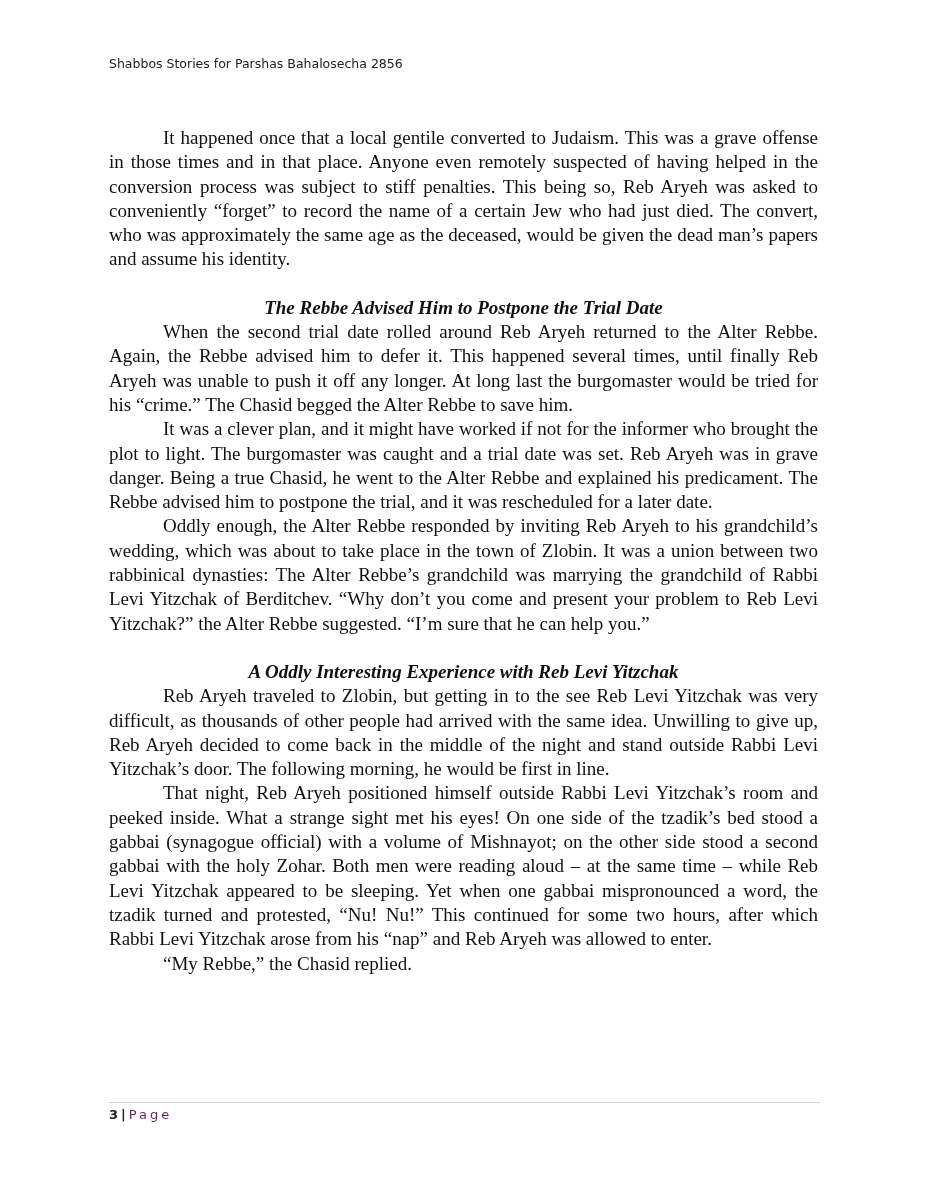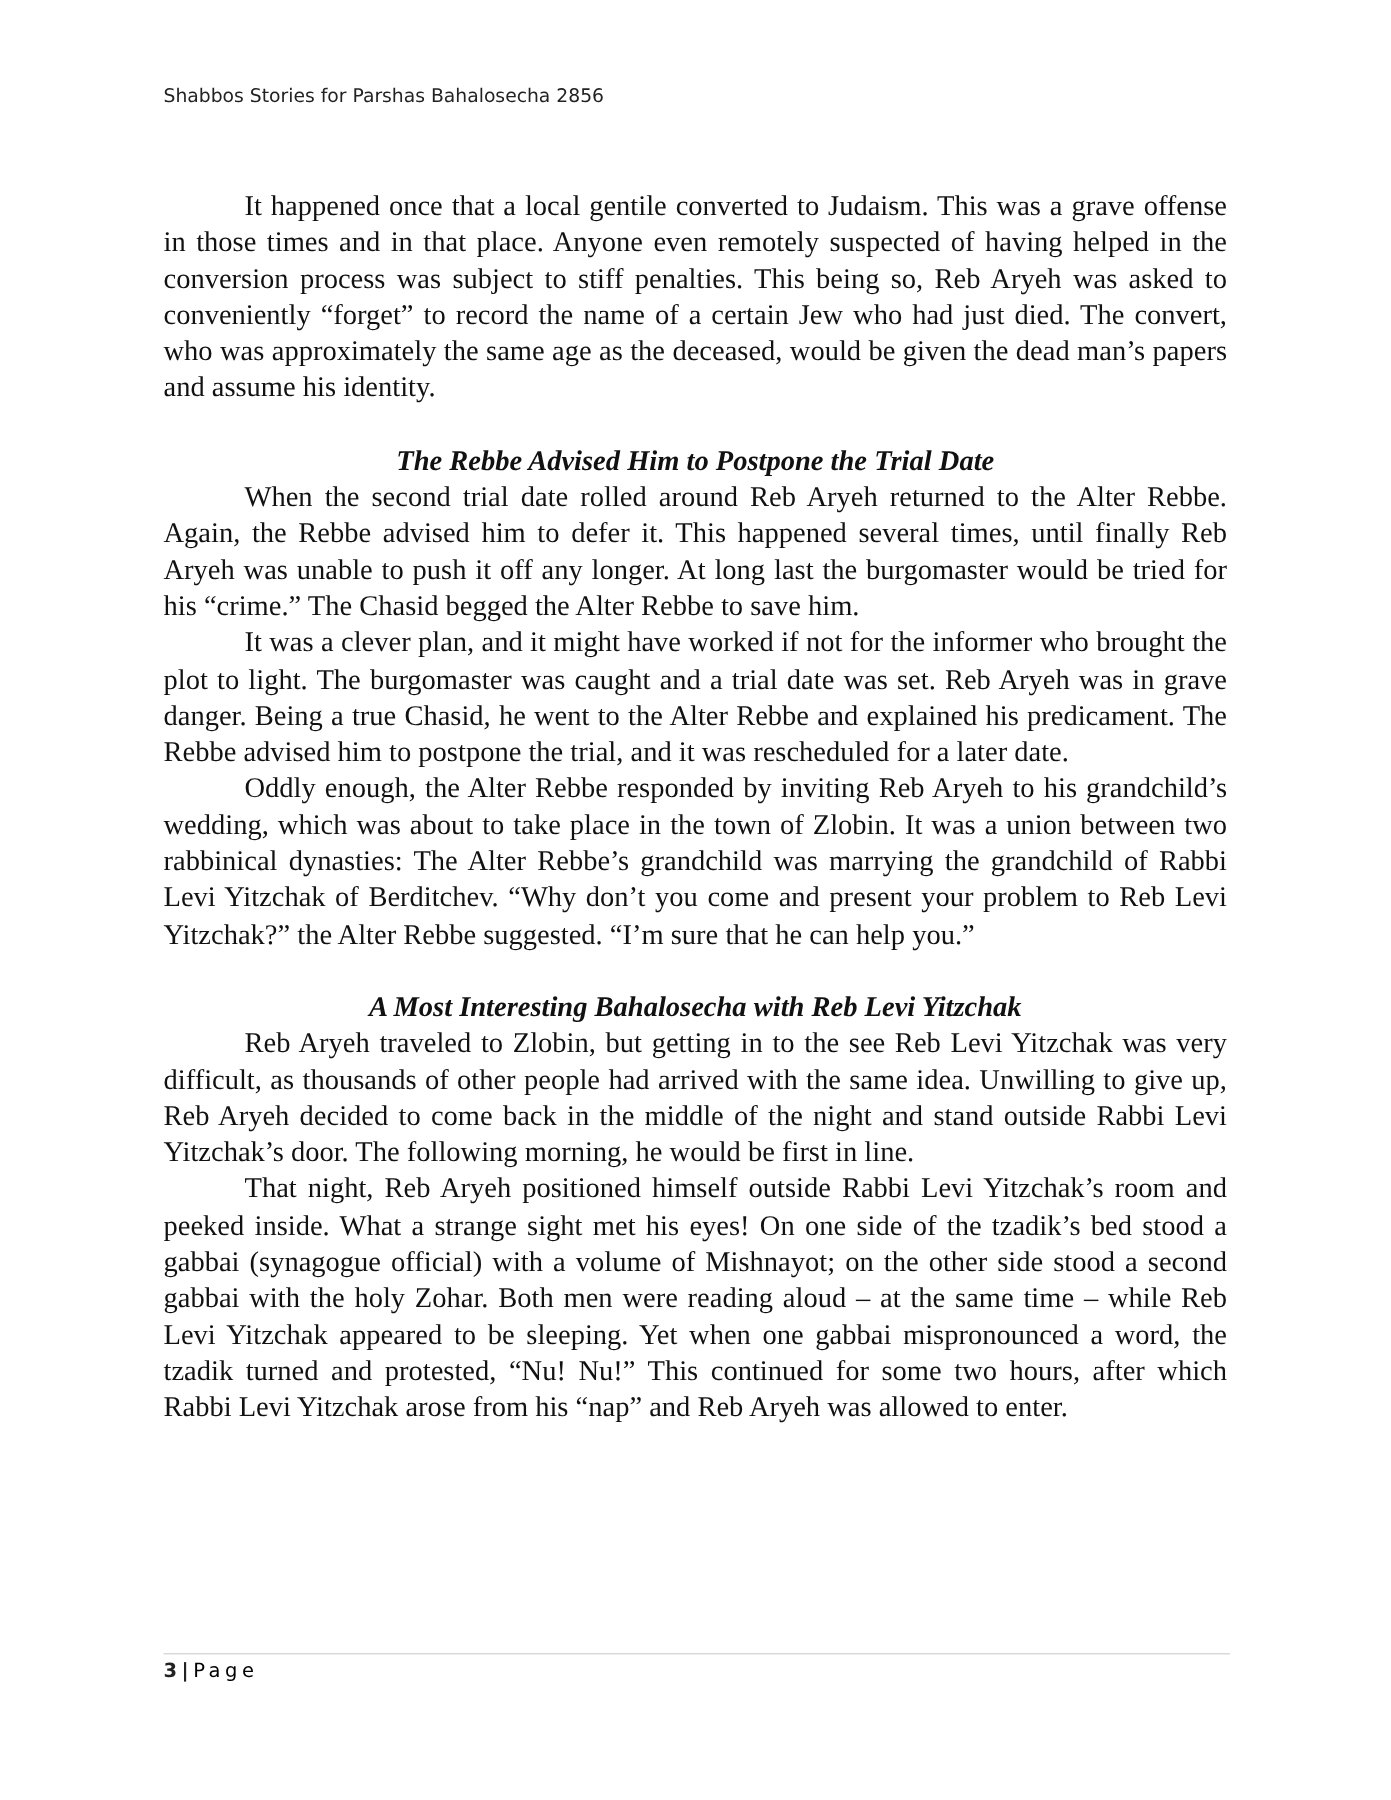--- a/index.html
+++ b/index.html
@@ -20,36 +20,37 @@
   .gap { height: 24px; }
   .footer-rule {
     position: absolute; left: 109px; top: 1102px; width: 711px; height: 1px; background: #d9d9d9;
   }
   .footer {
     position: absolute; left: 109px; top: 1107px;
     font-family: "DejaVu Sans", sans-serif; font-size: 13px; color: #222;
   }
   .footer .num { font-weight: bold; }
   .footer .sep { font-weight: bold; margin: 0 3px; }
-  .footer .word { color: #000000; letter-spacing: 3px; }
+  .footer .word { color: #701a75; letter-spacing: 3px; }
 </style>
 </head>
 <body>
 
 <div class="header">Shabbos Stories for Parshas Bahalosecha 2856</div>
 
 <div class="content">
   <p>It happened once that a local gentile converted to Judaism. This was a grave offense in those times and in that place. Anyone even remotely suspected of having helped in the conversion process was subject to stiff penalties. This being so, Reb Aryeh was asked to conveniently “forget” to record the name of a certain Jew who had just died. The convert, who was approximately the same age as the deceased, would be given the dead man’s papers and assume his identity.</p>
   <div class="gap"></div>
   <h2>The Rebbe Advised Him to Postpone the Trial Date</h2>
   <p>When the second trial date rolled around Reb Aryeh returned to the Alter Rebbe. Again, the Rebbe advised him to defer it. This happened several times, until finally Reb Aryeh was unable to push it off any longer. At long last the burgomaster would be tried for his “crime.” The Chasid begged the Alter Rebbe to save him.</p>
   <p>It was a clever plan, and it might have worked if not for the informer who brought the plot to light. The burgomaster was caught and a trial date was set. Reb Aryeh was in grave danger. Being a true Chasid, he went to the Alter Rebbe and explained his predicament. The Rebbe advised him to postpone the trial, and it was rescheduled for a later date.</p>
   <p>Oddly enough, the Alter Rebbe responded by inviting Reb Aryeh to his grandchild’s wedding, which was about to take place in the town of Zlobin. It was a union between two rabbinical dynasties: The Alter Rebbe’s grandchild was marrying the grandchild of Rabbi Levi Yitzchak of Berditchev. “Why don’t you come and present your problem to Reb Levi Yitzchak?” the Alter Rebbe suggested. “I’m sure that he can help you.”</p>
   <div class="gap"></div>
-  <h2>A Most Interesting Bahalosecha with Reb Levi Yitzchak</h2>
+  <h2>A Oddly Interesting Experience with Reb Levi Yitzchak</h2>
   <p>Reb Aryeh traveled to Zlobin, but getting in to the see Reb Levi Yitzchak was very difficult, as thousands of other people had arrived with the same idea. Unwilling to give up, Reb Aryeh decided to come back in the middle of the night and stand outside Rabbi Levi Yitzchak’s door. The following morning, he would be first in line.</p>
   <p>That night, Reb Aryeh positioned himself outside Rabbi Levi Yitzchak’s room and peeked inside. What a strange sight met his eyes! On one side of the tzadik’s bed stood a gabbai (synagogue official) with a volume of Mishnayot; on the other side stood a second gabbai with the holy Zohar. Both men were reading aloud – at the same time – while Reb Levi Yitzchak appeared to be sleeping. Yet when one gabbai mispronounced a word, the tzadik turned and protested, “Nu! Nu!” This continued for some two hours, after which Rabbi Levi Yitzchak arose from his “nap” and Reb Aryeh was allowed to enter.</p>
+  <p>“My Rebbe,” the Chasid replied.</p>
 </div>
 
 <div class="footer-rule"></div>
 <div class="footer">
   <span class="num">3</span><span class="sep">|</span><span class="word">Page</span>
 </div>
 
 </body></html>

